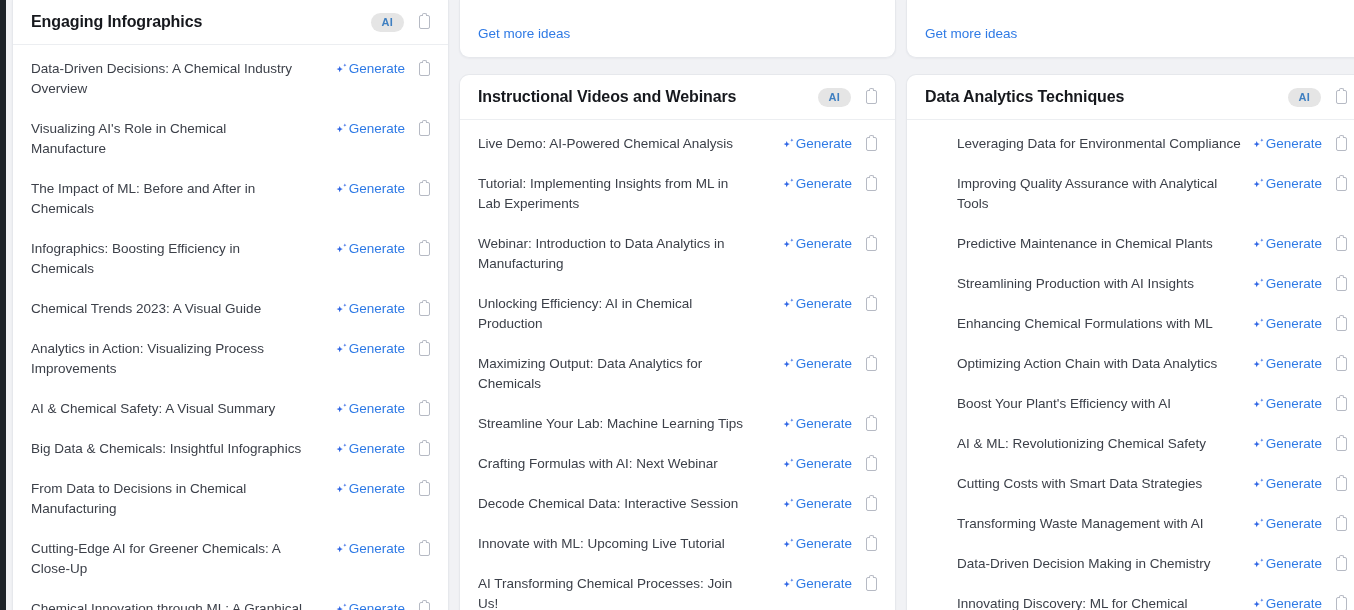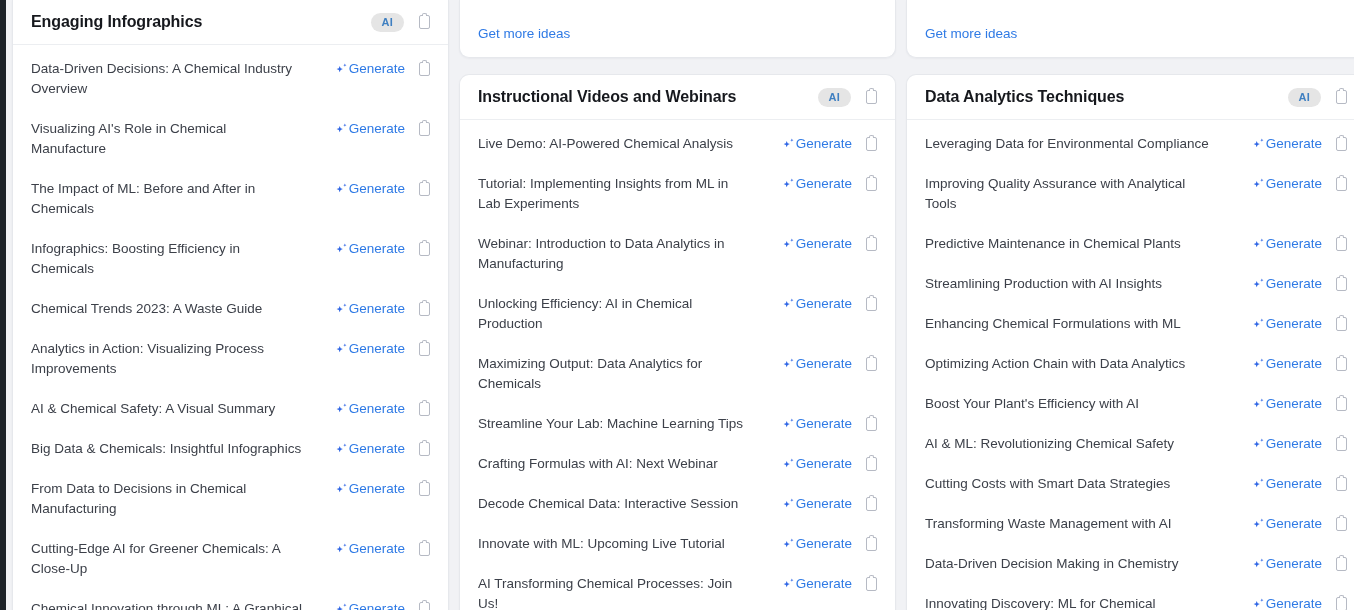--- a/index.html
+++ b/index.html
@@ -124,21 +124,21 @@
     gap: 10px;
     padding: 10px 16px 10px 18px;
   }
   .idea-text {
     font-size: 13.5px;
     line-height: 20px;
     color: #3c4049;
     max-width: 272px;
     flex: 1 1 auto;
   }
-  .col-right .idea-text { max-width: 292px; }
+  .col-right .idea-text { max-width: 292px; margin-left: 32px; }
   .row-actions {
     display: flex;
     align-items: center;
     gap: 11px;
     flex: 0 0 auto;
     padding-top: 1px;
   }
   .generate-btn {
     display: inline-flex;
     align-items: center;
@@ -239,21 +239,21 @@
                     </svg>
                   </span>
                   <span>Generate</span>
                 </span>
                 <span class="icon-btn">
                   <span class="copy-glyph"></span>
                 </span>
               </div>
             </div>
             <div class="idea-row">
-              <div class="idea-text">Chemical Trends 2023: A Waste Guide</div>
+              <div class="idea-text">Chemical Trends 2023: A Visual Guide</div>
               <div class="row-actions">
                 <span class="generate-btn">
                   <span>
                     <svg class="sparkle-icon" viewBox="0 0 16 16" aria-hidden="true">
                       <path d="M6.1 4.2 L7.05 6.6 L9.45 7.55 L7.05 8.5 L6.1 10.9 L5.15 8.5 L2.75 7.55 L5.15 6.6 Z" fill="#2f66e5"></path>
                       <path d="M11.6 1.6 L12.1 2.85 L13.35 3.35 L12.1 3.85 L11.6 5.1 L11.1 3.85 L9.85 3.35 L11.1 2.85 Z" fill="#2f66e5"></path>
                     </svg>
                   </span>
                   <span>Generate</span>
                 </span>

